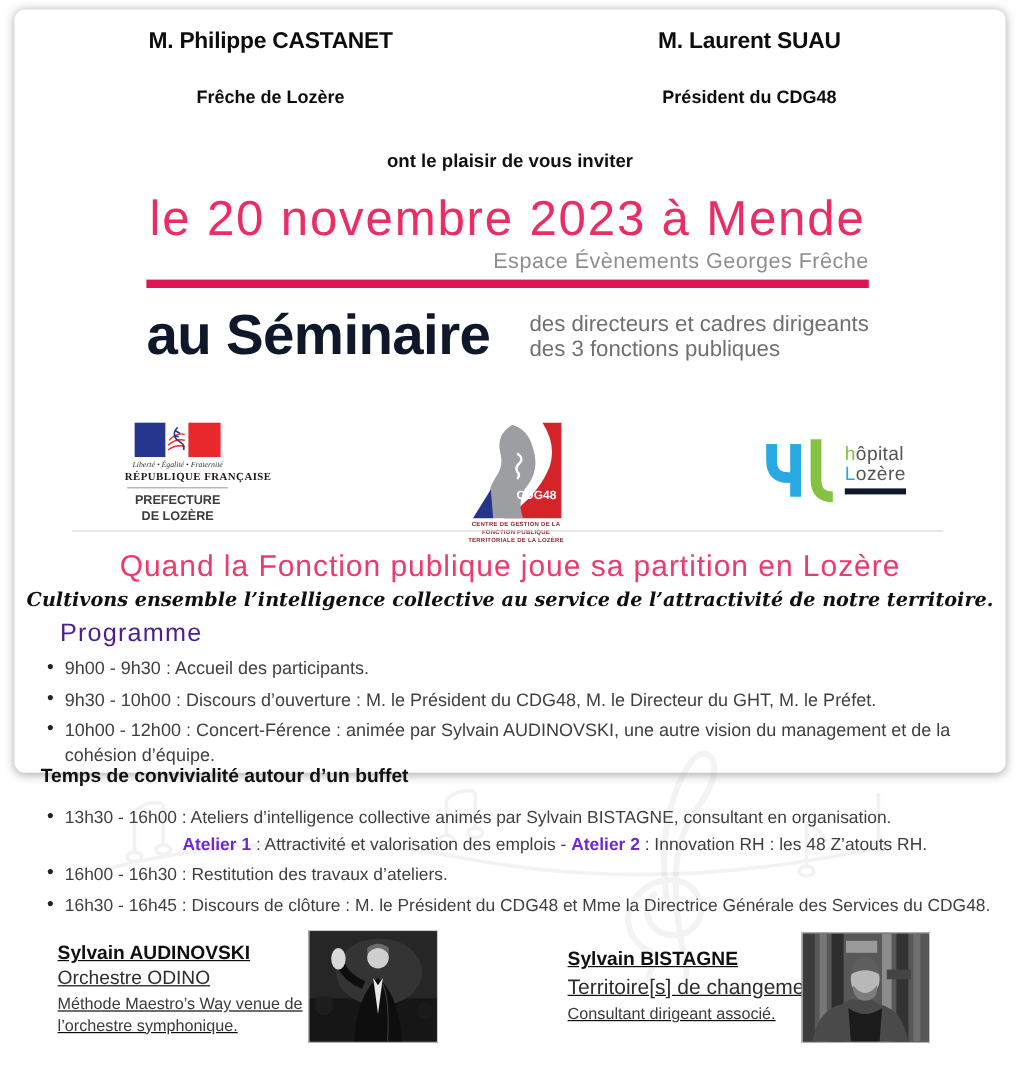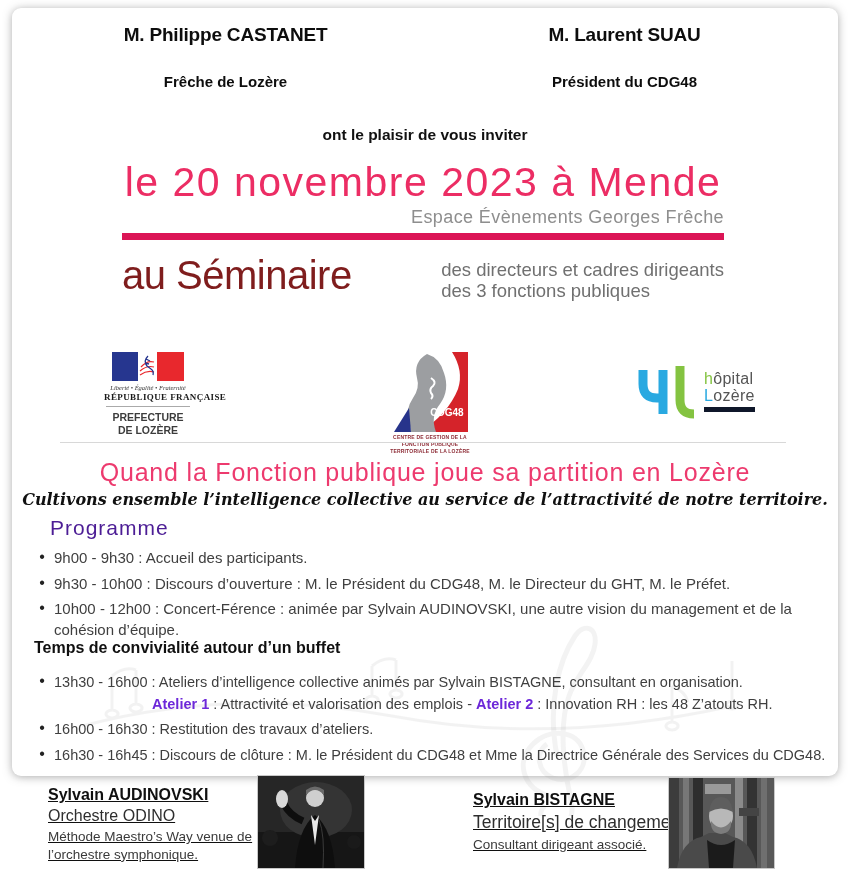--- a/index.html
+++ b/index.html
@@ -1,39 +1,39 @@
 <!DOCTYPE html>
 <html><head>
 <meta charset="utf-8">
 <style>
   html,body{margin:0;padding:0;}
   body{
     width:850px;height:893px;background:#ffffff;overflow:hidden;position:relative;
     font-family:"Liberation Sans",sans-serif;
   }
   .card{
-    position:absolute;left:12px;top:8px;width:826px;height:768px;
+    position:absolute;left:12px;top:8px;width:826px;height:636px;
     background:#fff;border-radius:9px;box-shadow:0 1px 8px rgba(90,90,90,.5);
   }
   .abs{position:absolute;}
 
   
   .header-row{top:16px;left:14px;right:14px;display:flex;}
   .person{flex:1;text-align:center;}
   .person-name{font-size:19px;font-weight:bold;color:#0d0d0d;letter-spacing:-0.2px;}
   .person-title{margin-top:27px;font-size:15px;font-weight:bold;color:#0d0d0d;}
   .invite-line{top:118px;left:0;width:100%;text-align:center;font-size:15.5px;font-weight:bold;color:#111;}
 
   
   .date-block{left:110px;top:153px;width:602px;}
   .date-line{font-size:41px;line-height:1.05;font-weight:300;color:#EC2D64;text-align:center;letter-spacing:1.5px;}
   .venue-line{text-align:right;font-size:18px;color:#8E8E8E;margin-top:3px;letter-spacing:0.4px;font-weight:300;}
   .pink-bar{height:7px;background:#DB1556;margin-top:5px;}
   .seminar-row{left:110px;top:247px;width:602px;display:flex;justify-content:space-between;align-items:flex-start;}
-  .seminar-title{font-size:40px;font-weight:normal;color:#7f1d1d;line-height:1;letter-spacing:-0.5px;}
+  .seminar-title{font-size:47px;font-weight:bold;color:#0f172a;line-height:1;letter-spacing:-0.5px;}
   .audience{margin-top:4px;font-size:18.5px;color:#707070;line-height:21px;font-weight:300;}
 
   
   .logo-pref{left:92px;top:344px;width:88px;text-align:center;}
   .logo-pref svg{display:block;margin:0 auto;}
   .motto{font-family:"Liberation Serif",serif;font-style:italic;font-size:6.5px;color:#333;margin-top:3px;white-space:nowrap;}
   .repub{font-family:"Liberation Serif",serif;font-size:9px;font-weight:bold;letter-spacing:0.4px;color:#1a1a1a;margin-top:1px;white-space:nowrap;}
   .pref-divider{height:1px;background:#aaa;margin:4px 2px 0 2px;}
   .pref-name{font-size:10.5px;font-weight:bold;color:#3c3c3c;line-height:1.2;margin-top:4px;}
   .logo-cdg{left:372px;top:344px;width:92px;text-align:center;}

